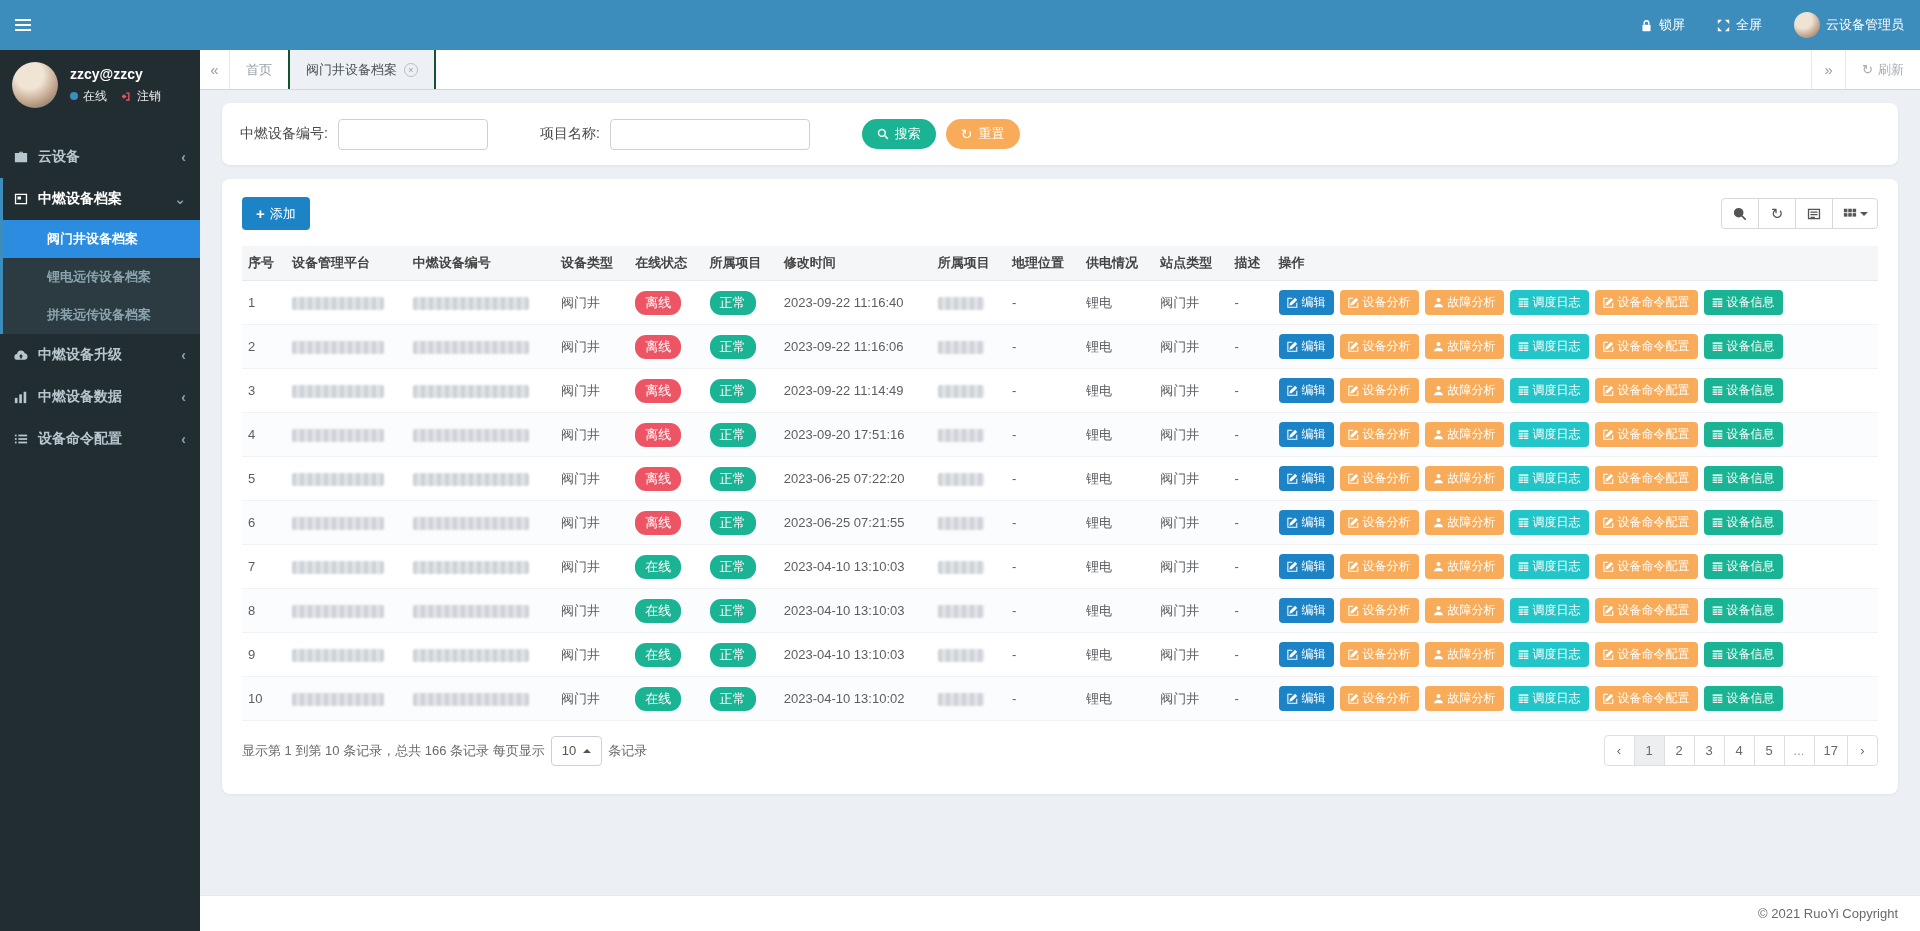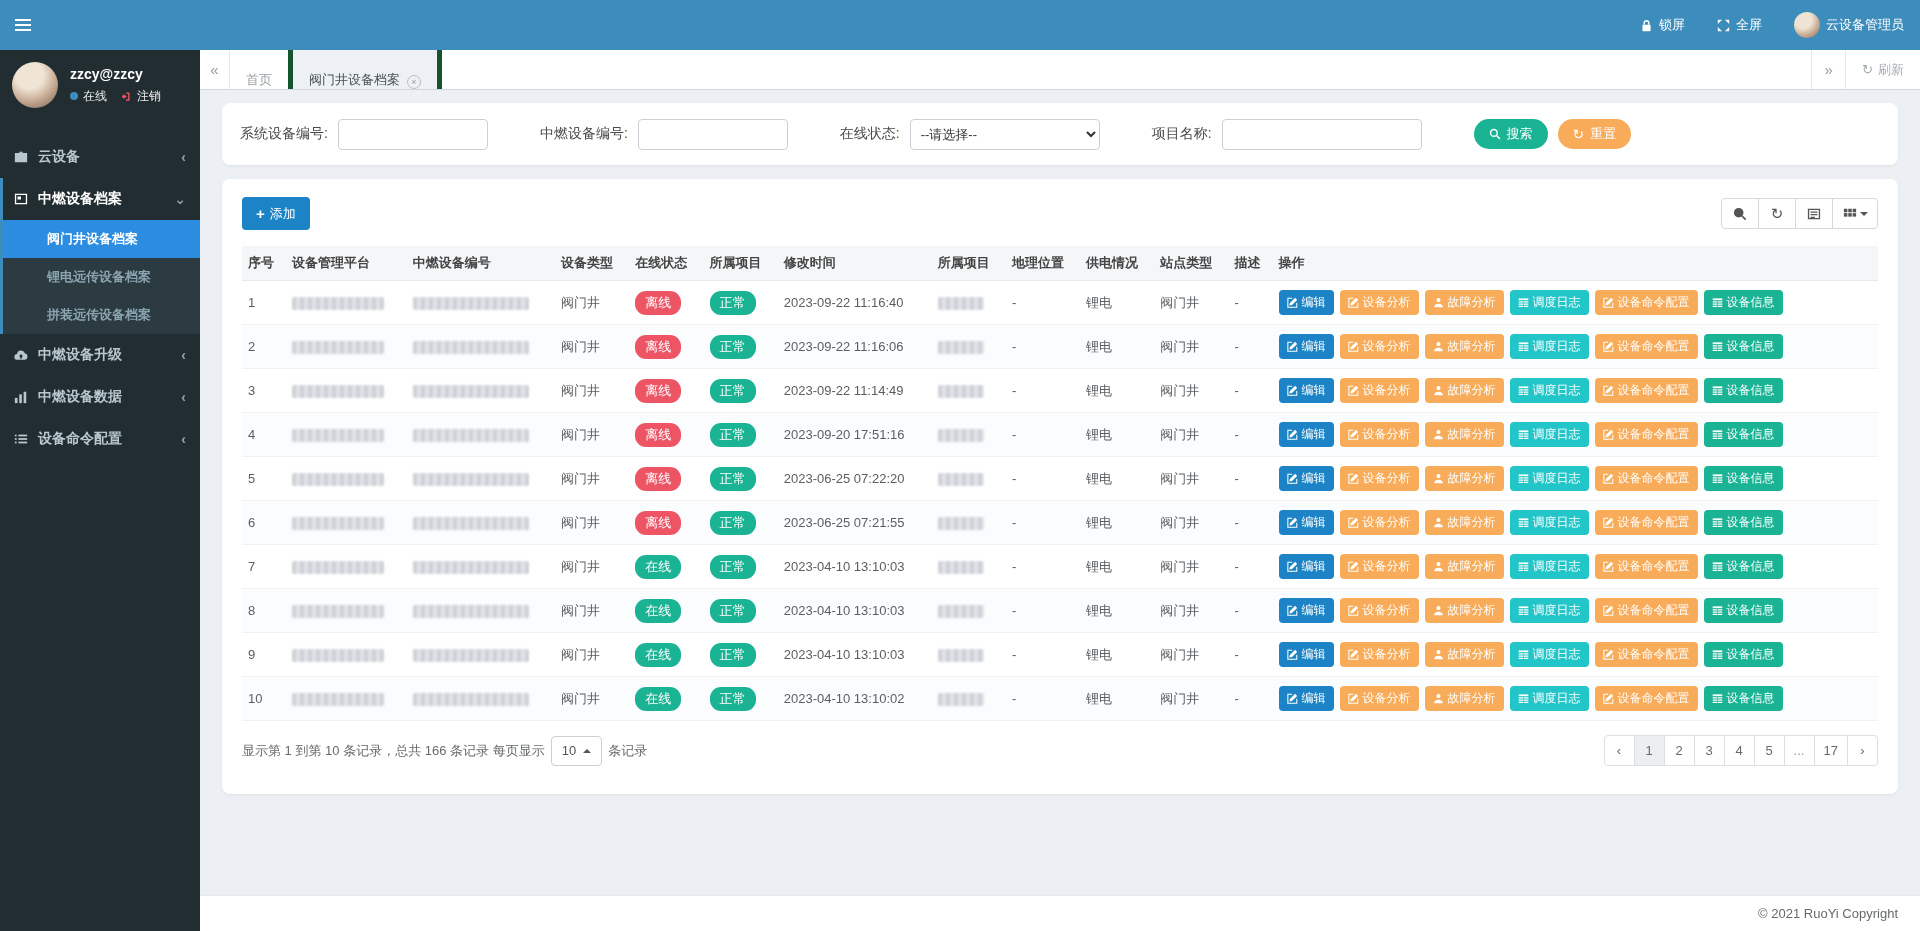--- a/index.html
+++ b/index.html
@@ -34,21 +34,21 @@
   .menu-group { border-left:3px solid #3c8dbc; background:#2c3b41; }
   .menu-group .menu-item.parent { background:#222d32; color:#fff; padding-left:11px; }
   .menu-group .menu-item.parent .mi-icon svg { fill:#fff; }
   .submenu { list-style:none; }
   .submenu-item { height:38px; display:flex; align-items:center; padding-left:44px; color:#8aa4af; font-size:13px; font-weight:bold; cursor:pointer; }
   .submenu-item.active { background:#2b8ce0; color:#fff; }
 
   
   .tabbar { position:absolute; top:50px; left:200px; width:1720px; height:40px; background:#fff; border-bottom:1px solid #d2d6de; display:flex; align-items:stretch; z-index:10; }
   .tab-nav-btn { width:30px; display:flex; align-items:center; justify-content:center; color:#999; font-size:15px; border-right:1px solid #e6e9ec; cursor:pointer; }
-  .tab { display:flex; align-items:flex-end; gap:7px; padding:0 16px; font-size:13px; color:#9aa0a6; border-right:5px solid #14532d; cursor:pointer; }
+  .tab { display:flex; align-items:center; gap:7px; padding:0 16px; font-size:13px; color:#9aa0a6; border-right:2px solid #14532d; cursor:pointer; }
   .tab.active { background:#edf0f4; color:#4a525a; }
   .tab-close { width:14px; height:14px; border-radius:50%; border:1px solid #b9bfc7; color:#9aa0a6; font-size:9px; line-height:12px; text-align:center; display:inline-block; cursor:pointer; }
   .tab-spacer { flex:1; }
   .tab-right { display:flex; align-items:stretch; }
   .tab-fwd { width:34px; display:flex; align-items:center; justify-content:center; color:#9aa0a6; border-left:1px solid #e6e9ec; cursor:pointer; font-size:15px; }
   .tab-refresh { display:flex; align-items:center; gap:5px; padding:0 16px; color:#a6adb4; font-size:13px; border-left:1px solid #e6e9ec; cursor:pointer; }
 
   
   .content { position:absolute; top:90px; left:200px; width:1720px; height:805px; overflow:hidden; }
   .panel { background:#fff; border-radius:8px; margin:0 22px; box-shadow:0 1px 3px rgba(0,0,0,.06); }
@@ -236,32 +236,22 @@
       <span>↻</span>
       <span>刷新</span>
     </div>
   </div>
 </div>
 
 <div class="content">
 
   <div class="panel filter-panel">
     <div class="f-group">
-      <span class="f-label">系统设备编号:</span>
-      <input class="f-input" style="">
-    </div>
-    <div class="f-group">
       <span class="f-label">中燃设备编号:</span>
       <input class="f-input" style="">
-    </div>
-    <div class="f-group">
-      <span class="f-label">在线状态:</span>
-      <select class="f-select">
-        <option>--请选择--</option>
-      </select>
     </div>
     <div class="f-group">
       <span class="f-label">项目名称:</span>
       <input class="f-input wide" style="">
     </div>
     <button class="pill-btn btn-search">
       <svg viewBox="0 0 16 16">
           <circle cx="6.5" cy="6.5" r="4.5"></circle>
           <line x1="10" y1="10" x2="14.5" y2="14.5"></line>
         </svg>

